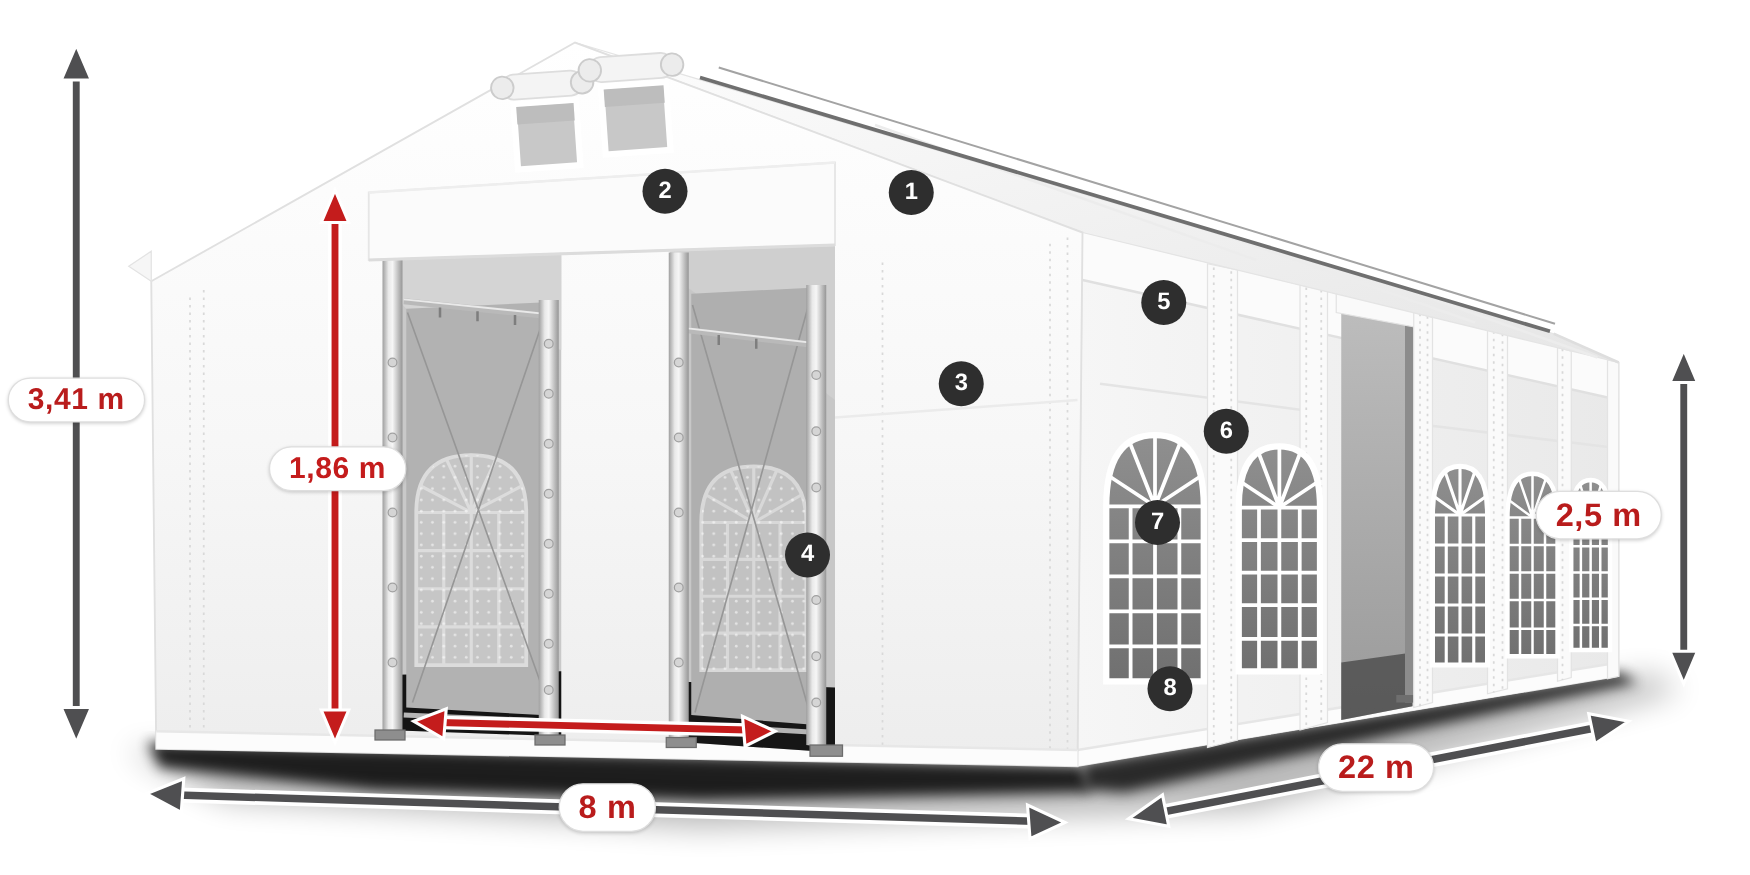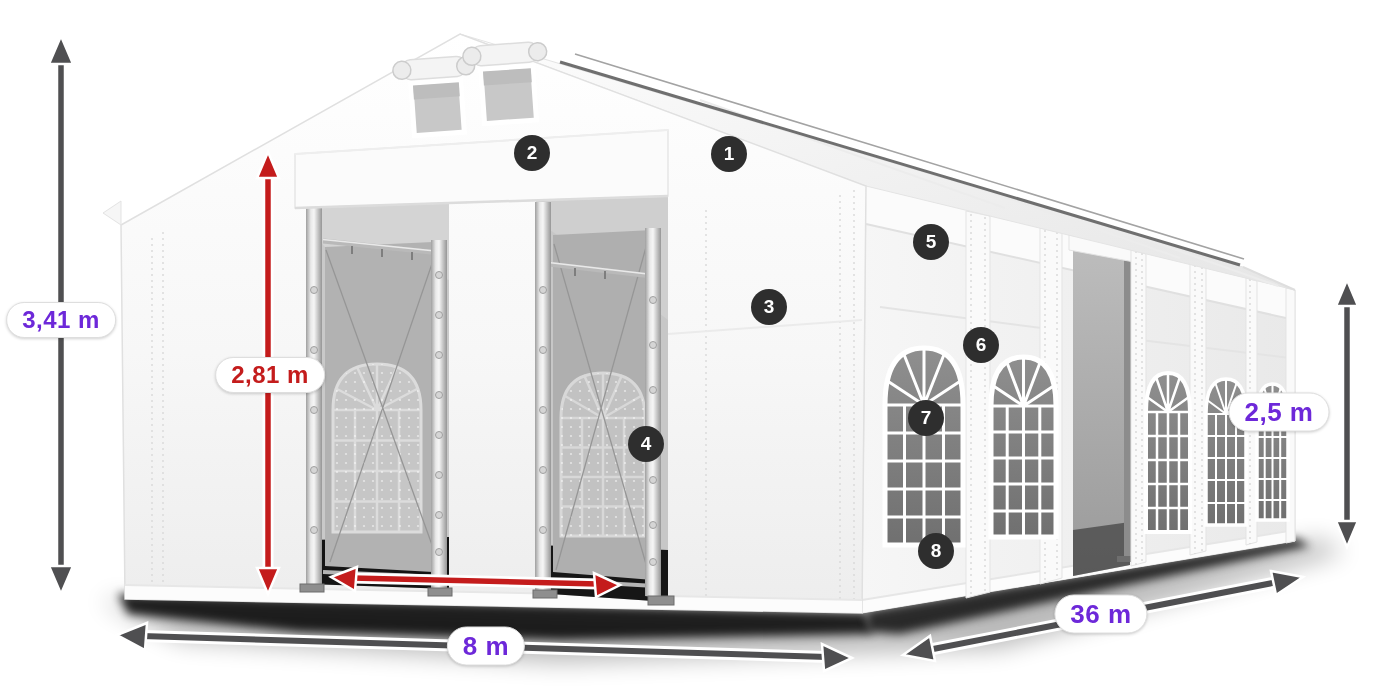--- a/index.html
+++ b/index.html
@@ -1,21 +1,21 @@
 <!DOCTYPE html>
 <html><head>
 <meta charset="utf-8">
 <style>
   html,body{margin:0;padding:0;background:#ffffff;}
   .stage{position:relative;width:1400px;height:700px;background:#ffffff;overflow:hidden;
          font-family:"Liberation Sans",sans-serif;}
   .stage svg{position:absolute;left:0;top:0;}
   .dim-label{position:absolute;transform:translate(-50%,-50%);
     font-family:"Liberation Sans",sans-serif;font-weight:bold;font-size:24px;
-    color:#6d28d9;background:#ffffff;padding:3px 15px;border-radius:22px;
+    color:#b91c1c;background:#ffffff;padding:3px 15px;border-radius:22px;
     border:1px solid #dedede;box-shadow:0 1px 3px rgba(0,0,0,.18);
     white-space:nowrap;letter-spacing:.5px;z-index:30;}
   .dim-label.red{color:#c41c1c;}
   .dim-label.lg{font-size:26px;}
   .badge{position:absolute;transform:translate(-50%,-50%);width:36px;height:36px;
     border-radius:50%;background:#2e2e2e;color:#ffffff;text-align:center;
     font-family:"Liberation Sans",sans-serif;font-weight:bold;font-size:19px;
     line-height:36px;z-index:25;}
 </style>
 </head>
@@ -325,23 +325,23 @@
 
   <g>
     <line x1="1347" y1="302" x2="1347" y2="525" stroke="#ffffff" stroke-width="11"></line>
     <line x1="1347" y1="302" x2="1347" y2="525" stroke="#4f4f51" stroke-width="5.5"></line>
     <polygon points="1347,280 1336,306 1358,306" fill="#4f4f51" stroke="#ffffff" stroke-width="2.5"></polygon>
     <polygon points="1347,547 1336,521 1358,521" fill="#4f4f51" stroke="#ffffff" stroke-width="2.5"></polygon>
   </g>
 </svg>
 
 <div class="dim-label" style="left:61px;top:320px">3,41 m</div>
-<div class="dim-label red" style="left:270px;top:375px">2,81 m</div>
+<div class="dim-label red" style="left:270px;top:375px">1,86 m</div>
 <div class="dim-label lg" style="left:486px;top:646px">8 m</div>
-<div class="dim-label lg" style="left:1101px;top:614px">36 m</div>
+<div class="dim-label lg" style="left:1101px;top:614px">22 m</div>
 <div class="dim-label lg" style="left:1279px;top:412px">2,5 m</div>
 
 <div class="badge" style="left:729px;top:154px">1</div>
 <div class="badge" style="left:532px;top:153px">2</div>
 <div class="badge" style="left:769px;top:307px">3</div>
 <div class="badge" style="left:646px;top:444px">4</div>
 <div class="badge" style="left:931px;top:242px">5</div>
 <div class="badge" style="left:981px;top:345px">6</div>
 <div class="badge" style="left:926px;top:418px">7</div>
 <div class="badge" style="left:936px;top:551px">8</div>

